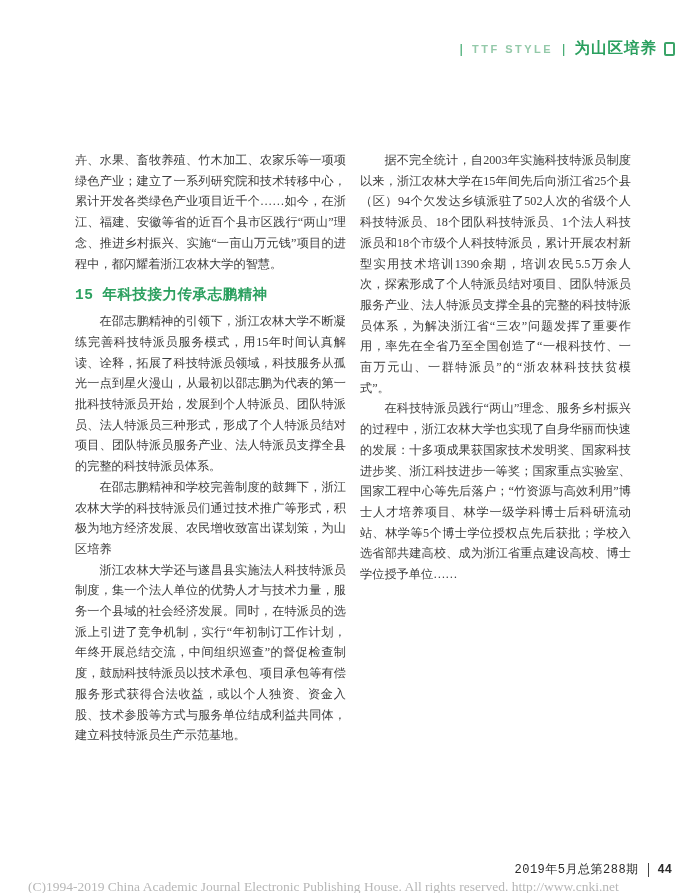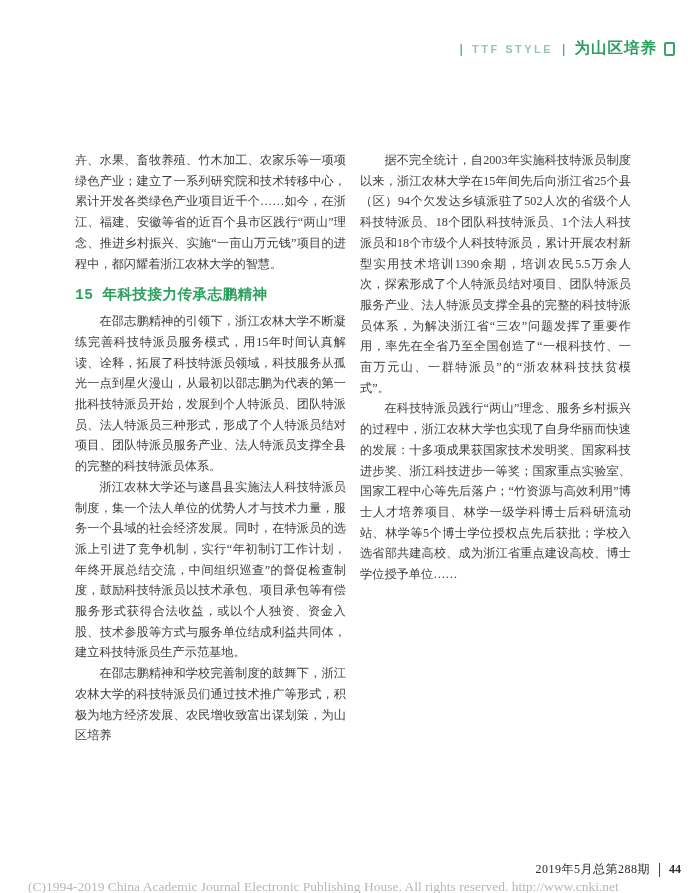--- a/index.html
+++ b/index.html
@@ -81,24 +81,24 @@
     width: 8px;
     height: 8px;
     border: 1.5px solid #2ba05f;
     margin-left: 5px;
   }
 
   
   .page-footer {
     position: absolute;
     top: 861px;
-    right: 7px;
+    right: 16px;
     display: flex;
     align-items: center;
-    font-family: Liberation Serif, serif;
+    font-family: Liberation Mono, monospace;
     color: #2b2b2b;
     font-size: 12px;
   }
   .footer-issue { letter-spacing: 0.5px; }
   .footer-divider {
     display: inline-block;
     width: 0;
     height: 14px;
     border-left: 1.3px solid #444;
     margin: 0 9px;
@@ -125,22 +125,22 @@
     <span class="hdr-tag">TTF STYLE</span>
     <span class="hdr-bar">|</span>
     <span class="hdr-title">为山区培养</span>
     <span class="hdr-square"></span>
   </div>
 
   <div class="column col-left">
     <p class="para">卉、水果、畜牧养殖、竹木加工、农家乐等一项项绿色产业；建立了一系列研究院和技术转移中心，累计开发各类绿色产业项目近千个……如今，在浙江、福建、安徽等省的近百个县市区践行“两山”理念、推进乡村振兴、实施“一亩山万元钱”项目的进程中，都闪耀着浙江农林大学的智慧。</p>
     <h2 class="section-heading">15 年科技接力传承志鹏精神</h2>
     <p class="para indent">在邵志鹏精神的引领下，浙江农林大学不断凝练完善科技特派员服务模式，用15年时间认真解读、诠释，拓展了科技特派员领域，科技服务从孤光一点到星火漫山，从最初以邵志鹏为代表的第一批科技特派员开始，发展到个人特派员、团队特派员、法人特派员三种形式，形成了个人特派员结对项目、团队特派员服务产业、法人特派员支撑全县的完整的科技特派员体系。</p>
+    <p class="para indent">在邵志鹏精神和学校完善制度的鼓舞下，浙江农林大学的科技特派员们通过技术推广等形式，积极为地方经济发展、农民增收致富出谋划策，为山区培养</p>
     <p class="para indent">浙江农林大学还与遂昌县实施法人科技特派员制度，集一个法人单位的优势人才与技术力量，服务一个县域的社会经济发展。同时，在特派员的选派上引进了竞争机制，实行“年初制订工作计划，年终开展总结交流，中间组织巡查”的督促检查制度，鼓励科技特派员以技术承包、项目承包等有偿服务形式获得合法收益，或以个人独资、资金入股、技术参股等方式与服务单位结成利益共同体，建立科技特派员生产示范基地。</p>
-    <p class="para indent">在邵志鹏精神和学校完善制度的鼓舞下，浙江农林大学的科技特派员们通过技术推广等形式，积极为地方经济发展、农民增收致富出谋划策，为山区培养</p>
   </div>
 
   <div class="column col-right">
     <p class="para indent">据不完全统计，自2003年实施科技特派员制度以来，浙江农林大学在15年间先后向浙江省25个县（区）94个欠发达乡镇派驻了502人次的省级个人科技特派员、18个团队科技特派员、1个法人科技派员和18个市级个人科技特派员，累计开展农村新型实用技术培训1390余期，培训农民5.5万余人次，探索形成了个人特派员结对项目、团队特派员服务产业、法人特派员支撑全县的完整的科技特派员体系，为解决浙江省“三农”问题发挥了重要作用，率先在全省乃至全国创造了“一根科技竹、一亩万元山、一群特派员”的“浙农林科技扶贫模式”。</p>
     <p class="para indent">在科技特派员践行“两山”理念、服务乡村振兴的过程中，浙江农林大学也实现了自身华丽而快速的发展：十多项成果获国家技术发明奖、国家科技进步奖、浙江科技进步一等奖；国家重点实验室、国家工程中心等先后落户；“竹资源与高效利用”博士人才培养项目、林学一级学科博士后科研流动站、林学等5个博士学位授权点先后获批；学校入选省部共建高校、成为浙江省重点建设高校、博士学位授予单位……</p>
   </div>
 
   <div class="page-footer">
     <span class="footer-issue">2019年5月总第288期</span>
     <span class="footer-divider"></span>

